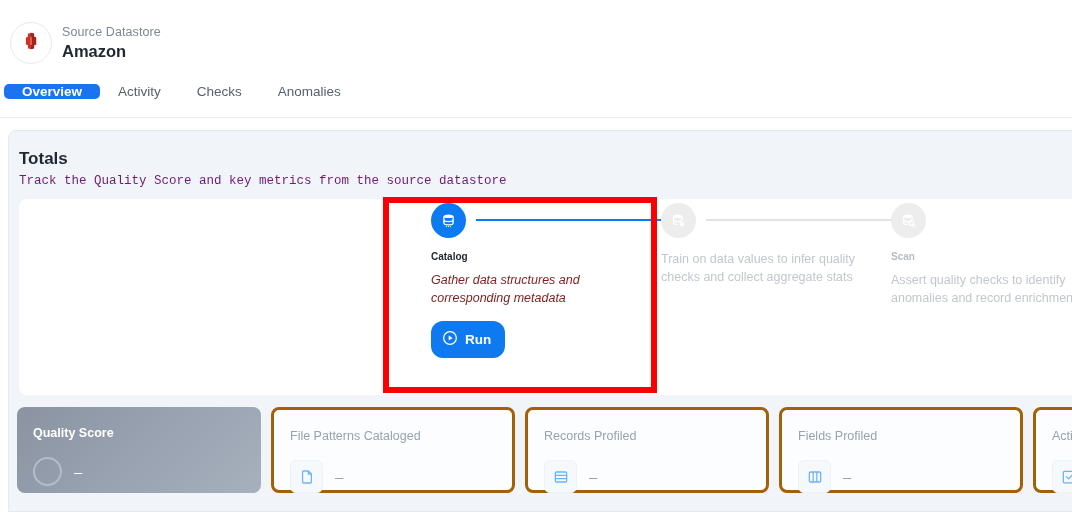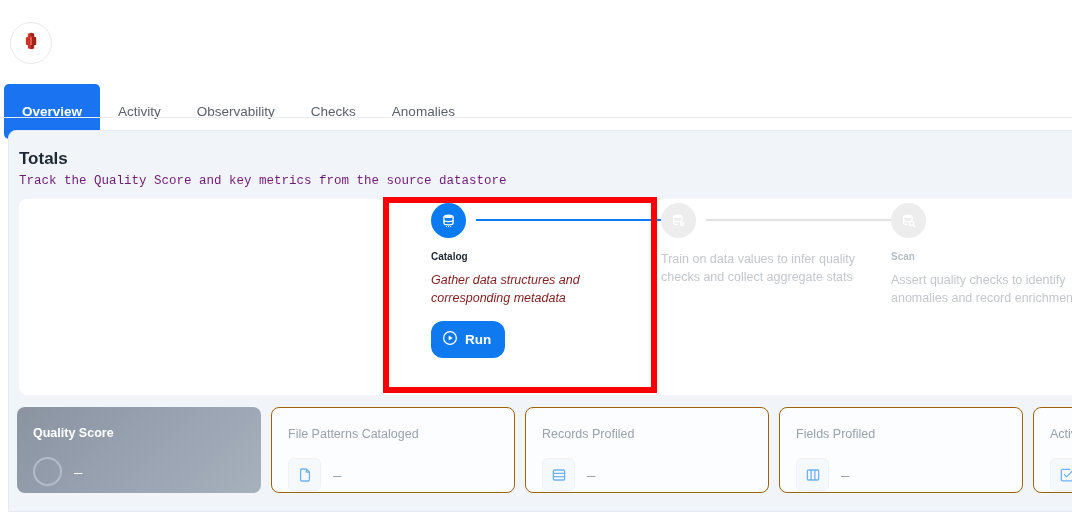--- a/index.html
+++ b/index.html
@@ -77,21 +77,21 @@
     display: flex;
     align-items: center;
   }
   .tab {
     font-size: 13.5px;
     color: #5b6personally;
   }
   .tab {
     font-size: 13.5px;
     color: #59616e;
-    padding: 20px 18px;
+    padding: 0 18px;
     border-radius: 5px;
     white-space: nowrap;
     cursor: pointer;
   }
   .tab.active {
     background: #1a73f0;
     color: #ffffff;
     font-weight: bold;
   }
   .header-rule {
@@ -213,21 +213,21 @@
   .m-card {
     width: 244px;
     height: 86px;
     border-radius: 8px;
     box-sizing: border-box;
     position: relative;
     flex: 0 0 auto;
   }
   .m-card.plain {
     background: #fbfdfe;
-    border: 1px solid #a16207;
+    border: 3px solid #a16207;
   }
   .m-card.score {
     background: linear-gradient(135deg, #8b93a1 0%, #98a2b0 50%, #a7b0bd 100%);
     border: none;
   }
   .m-title {
     position: absolute;
     left: 16px;
     top: 19px;
     font-size: 12.5px;
@@ -286,26 +286,29 @@
   <div class="ds-row">
     <div class="ds-avatar">
       <span>
         <svg width="22" height="22" viewBox="0 0 24 24">
           <path d="M8.6 4.2 L12 3.1 L15.4 4.2 L15.4 7.4 L17.6 8.2 L17.6 15.8 L15.4 16.6 L15.4 19.8 L12 20.9 L8.6 19.8 L8.6 16.6 L6.4 15.8 L6.4 8.2 L8.6 7.4 Z" fill="#c9342a"></path>
           <path d="M12 3.1 L15.4 4.2 L15.4 7.4 L17.6 8.2 L17.6 15.8 L15.4 16.6 L15.4 19.8 L12 20.9 Z" fill="#9e241c"></path>
           <rect x="10.9" y="7.6" width="2.2" height="8.8" fill="#e25c50"></rect>
         </svg>
       </span>
     </div>
+    <div class="ds-text">
+      <div class="ds-label">Source Datastore</div>
+      <div class="ds-name">Amazon</div>
+    </div>
   </div>
 
   <div class="tabs">
     <div class="tab active">Overview</div>
     <div class="tab">Activity</div>
-    <div class="tab">Observability</div>
     <div class="tab">Checks</div>
     <div class="tab">Anomalies</div>
   </div>
 
   <div class="header-rule"></div>
 </div>
 
 <div class="totals-card">
 
   <div class="totals-title">Totals</div>

